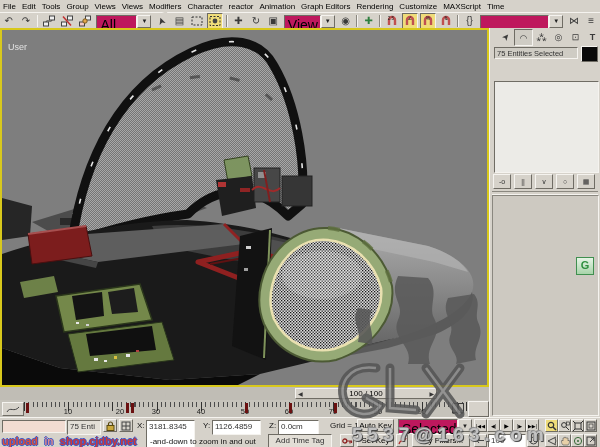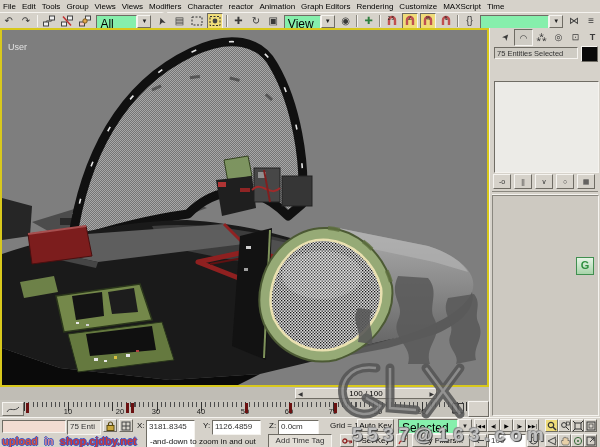--- a/index.html
+++ b/index.html
@@ -19,22 +19,22 @@
   #menubar .mi{padding:0 3px;cursor:default;}
 
   
   #toolbar{left:0;top:12px;width:600px;height:16px;display:flex;align-items:center;
     background:#d6d2ca;border-top:1px solid #f5f3ef;border-bottom:1px solid #8a877f;}
   .tb{width:16px;height:14px;margin:0 1px;display:flex;align-items:center;justify-content:center;
     font-size:10px;line-height:14px;color:#3a3a3a;background:#d6d2ca;border:1px solid transparent;}
   .tb.on{background:#efdc7a;border:1px solid;border-color:#6f6c64 #f5f3ef #f5f3ef #6f6c64;}
   .vsep{width:1px;height:12px;background:#8a877f;border-right:1px solid #f5f3ef;margin:0 2px;}
   .dd{height:13px;display:flex;align-items:stretch;margin:0 2px;}
-  .dd .ddv{background:#86efac;border:1px solid;border-color:#6f6c64 #f5f3ef #f5f3ef #6f6c64;
-    font-size:12px;padding:1px 2px 12px 3px;min-width:30px;}
+  .dd .ddv{background:#be185d;border:1px solid;border-color:#6f6c64 #f5f3ef #f5f3ef #6f6c64;
+    font-size:14px;padding:1px 2px 12px 3px;min-width:30px;}
   .dd .dda{width:12px;background:#d6d2ca;border:1px solid;border-color:#f5f3ef #6f6c64 #6f6c64 #f5f3ef;
     font-size:6px;display:flex;align-items:center;justify-content:center;color:#222;}
 
   
   #vpframe{left:0;top:28px;width:489px;height:359px;border:2px solid #d8c81c;box-sizing:border-box;background:#7e7e7e;}
   #vplabel{left:6px;top:12px;color:#e2e2e2;font-size:9px;z-index:5;}
   #scene{left:0;top:0;}
 
   
   #timeslider{left:0;top:387px;width:489px;height:13px;background:#c0bdb5;border-bottom:1px solid #979289;}

